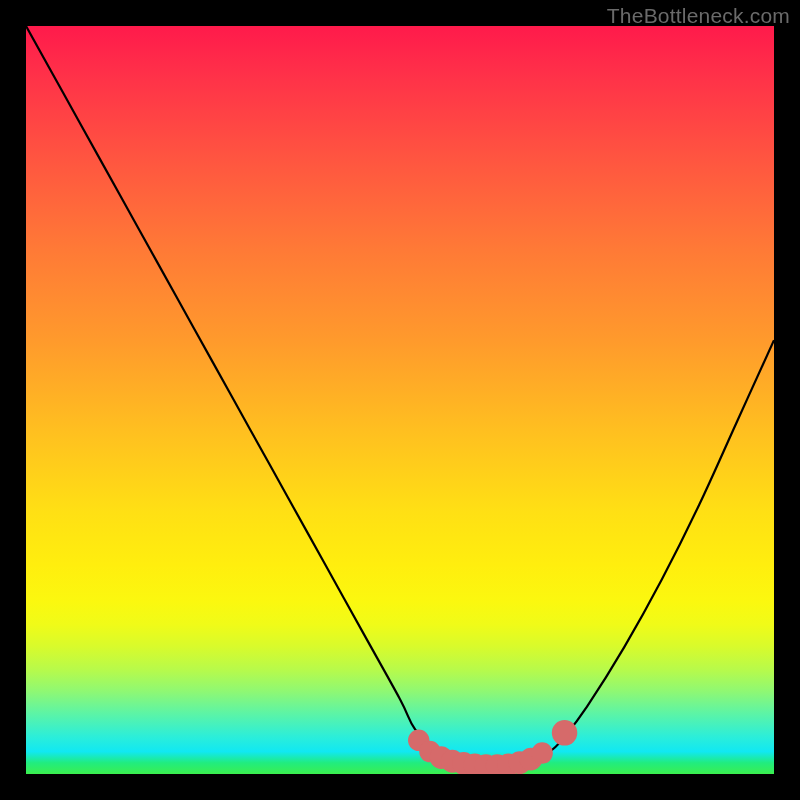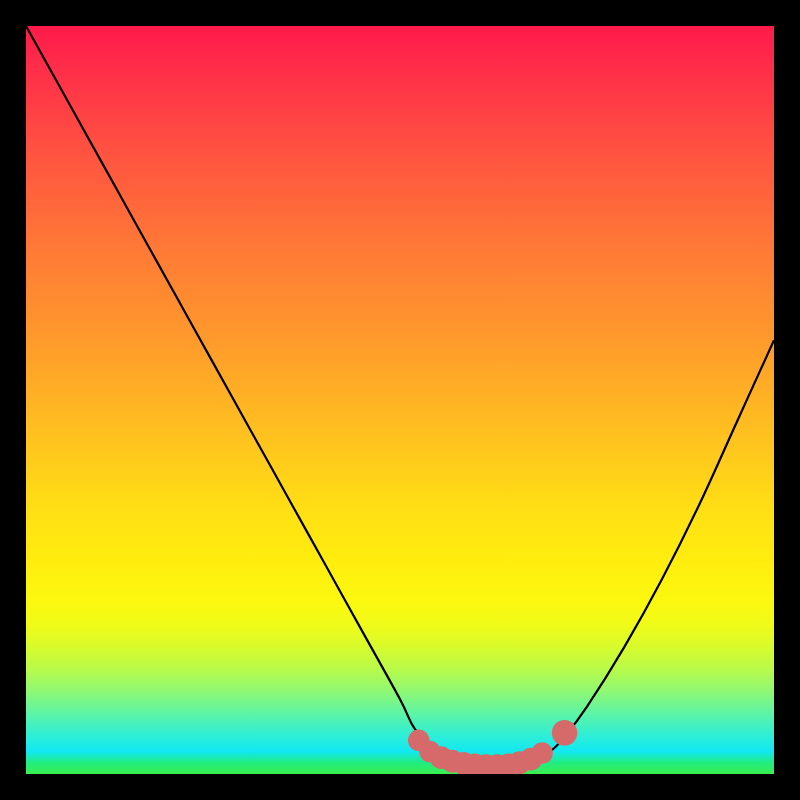--- a/index.html
+++ b/index.html
@@ -78,13 +78,14 @@
           <circle cx="460.02" cy="739.77" r="11.41" fill="#d66a6a" stroke="#cf5a5a" stroke-width="0"></circle>
           <circle cx="471.24" cy="739.77" r="11.41" fill="#d66a6a" stroke="#cf5a5a" stroke-width="0"></circle>
           <circle cx="482.46" cy="739.02" r="11.41" fill="#d66a6a" stroke="#cf5a5a" stroke-width="0"></circle>
           <circle cx="493.68" cy="736.78" r="11.41" fill="#d66a6a" stroke="#cf5a5a" stroke-width="0"></circle>
           <circle cx="504.90" cy="733.04" r="11.41" fill="#d66a6a" stroke="#cf5a5a" stroke-width="0"></circle>
           <circle cx="516.12" cy="727.06" r="10.73" fill="#d66a6a" stroke="#cf5a5a" stroke-width="0"></circle>
           <circle cx="538.56" cy="706.86" r="12.75" fill="#d66a6a" stroke="#cf5a5a" stroke-width="0"></circle>
         </g>
     </svg>
   </div>
+  <div class="watermark">TheBottleneck.com</div>
 </div>
 
 </body></html>

